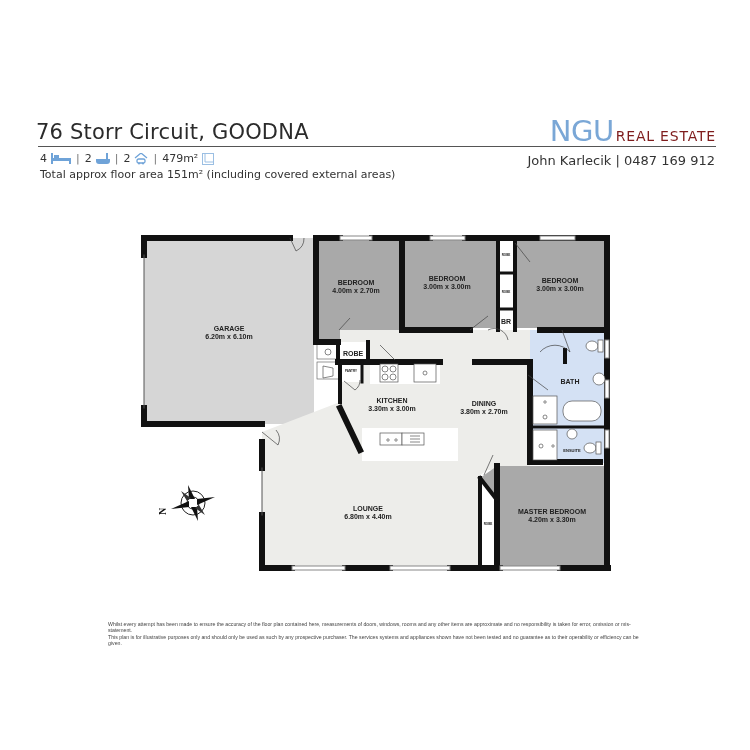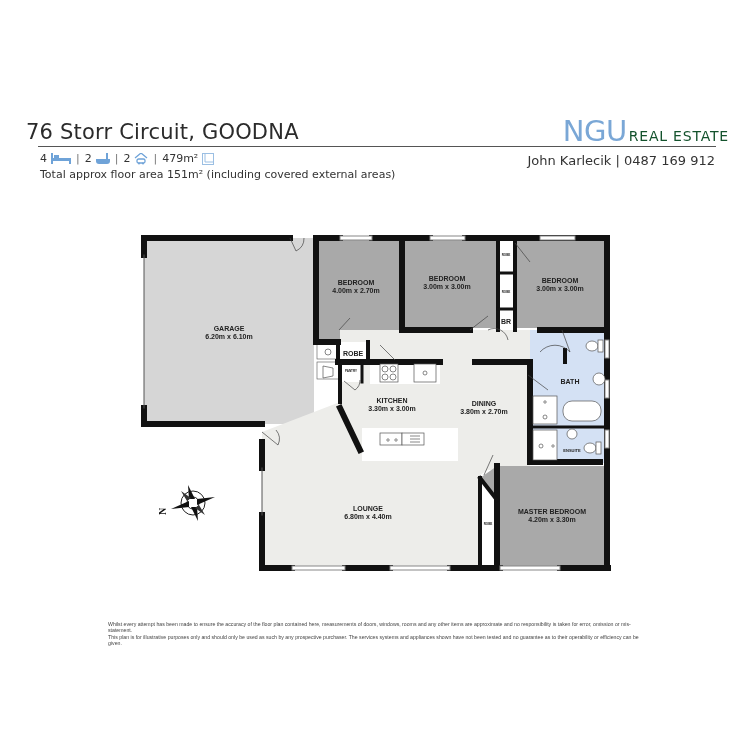--- a/index.html
+++ b/index.html
@@ -1,25 +1,25 @@
 <!DOCTYPE html>
 <html><head>
 <meta charset="utf-8">
 <style>
   html,body{margin:0;padding:0;background:#ffffff;}
   body{width:750px;height:750px;position:relative;overflow:hidden;font-family:"Liberation Sans",sans-serif;color:#222;}
-  .hdr-title{position:absolute;left:26px;top:120px;font-size:21px;color:#2b2b2b;letter-spacing:0.2px;font-family:"DejaVu Sans",sans-serif;}
+  .hdr-title{position:absolute;left:36px;top:120px;font-size:21px;color:#2b2b2b;letter-spacing:0.2px;font-family:"DejaVu Sans",sans-serif;}
   .hdr-rule{position:absolute;left:38px;top:146px;width:678px;height:1px;background:#555;}
   .specs{position:absolute;left:40px;top:152px;font-size:11px;color:#333;display:flex;align-items:center;gap:4px;font-family:"DejaVu Sans",sans-serif;}
   .specs .sep{color:#777;margin:0 1px;}
   .specs svg{display:block}
   .floor-area{position:absolute;left:40px;top:168px;font-size:11px;color:#333;font-family:"DejaVu Sans",sans-serif;}
-  .logo{position:absolute;right:21px;top:114px;display:flex;align-items:baseline;}
+  .logo{position:absolute;right:34px;top:114px;display:flex;align-items:baseline;}
   .logo .big{font-size:29px;color:#7aa7d6;letter-spacing:-0.5px;font-family:"DejaVu Sans",sans-serif;}
-  .logo .small{font-size:14px;color:#14532d;letter-spacing:0.8px;margin-left:2px;font-family:"DejaVu Sans",sans-serif;}
+  .logo .small{font-size:14px;color:#7f1d1d;letter-spacing:0.8px;margin-left:2px;font-family:"DejaVu Sans",sans-serif;}
   .agent{position:absolute;right:35px;top:153px;font-size:13px;color:#333;font-family:"DejaVu Sans",sans-serif;}
   .plan{position:absolute;left:0;top:0;width:750px;height:750px;}
   .lbl{font-family:"Liberation Sans",sans-serif;font-weight:bold;fill:#222;text-anchor:middle;}
   .disclaimer{position:absolute;left:108px;top:621px;width:540px;font-size:5.2px;line-height:6.4px;color:#444;font-family:"Liberation Sans",sans-serif;}
 </style>
 </head>
 <body>
 
 <div class="hdr-title">76 Storr Circuit, GOODNA</div>
 <div class="hdr-rule"></div>

